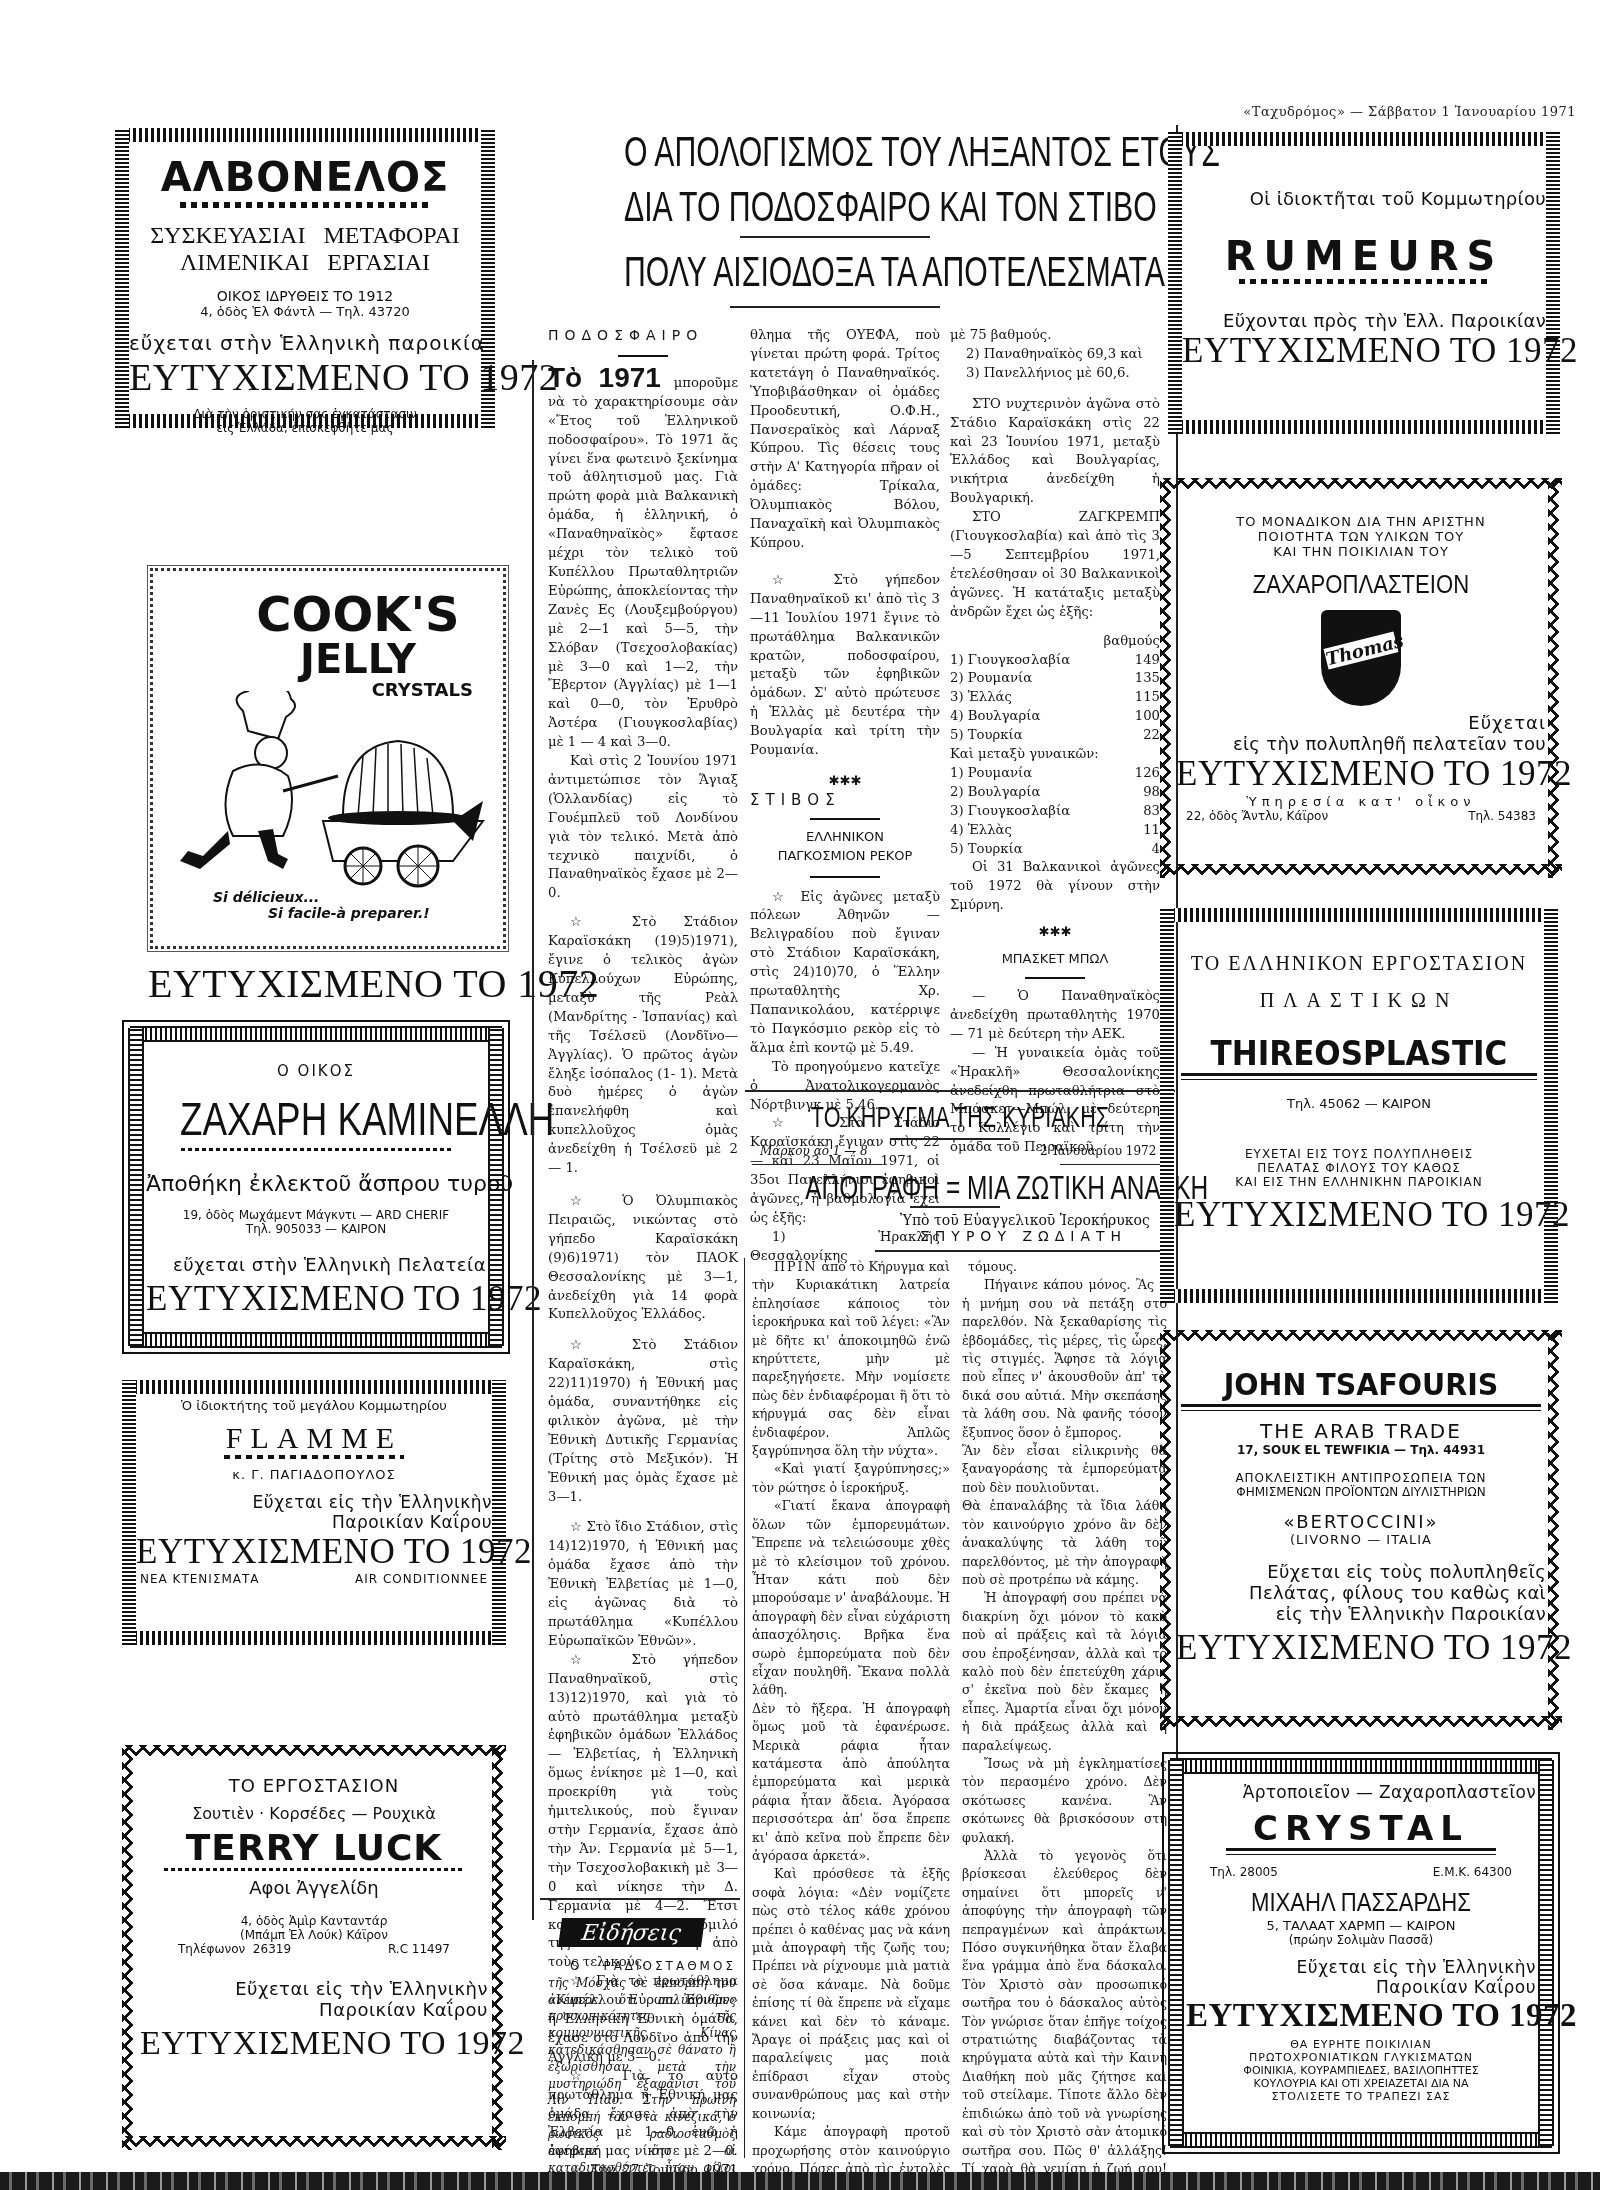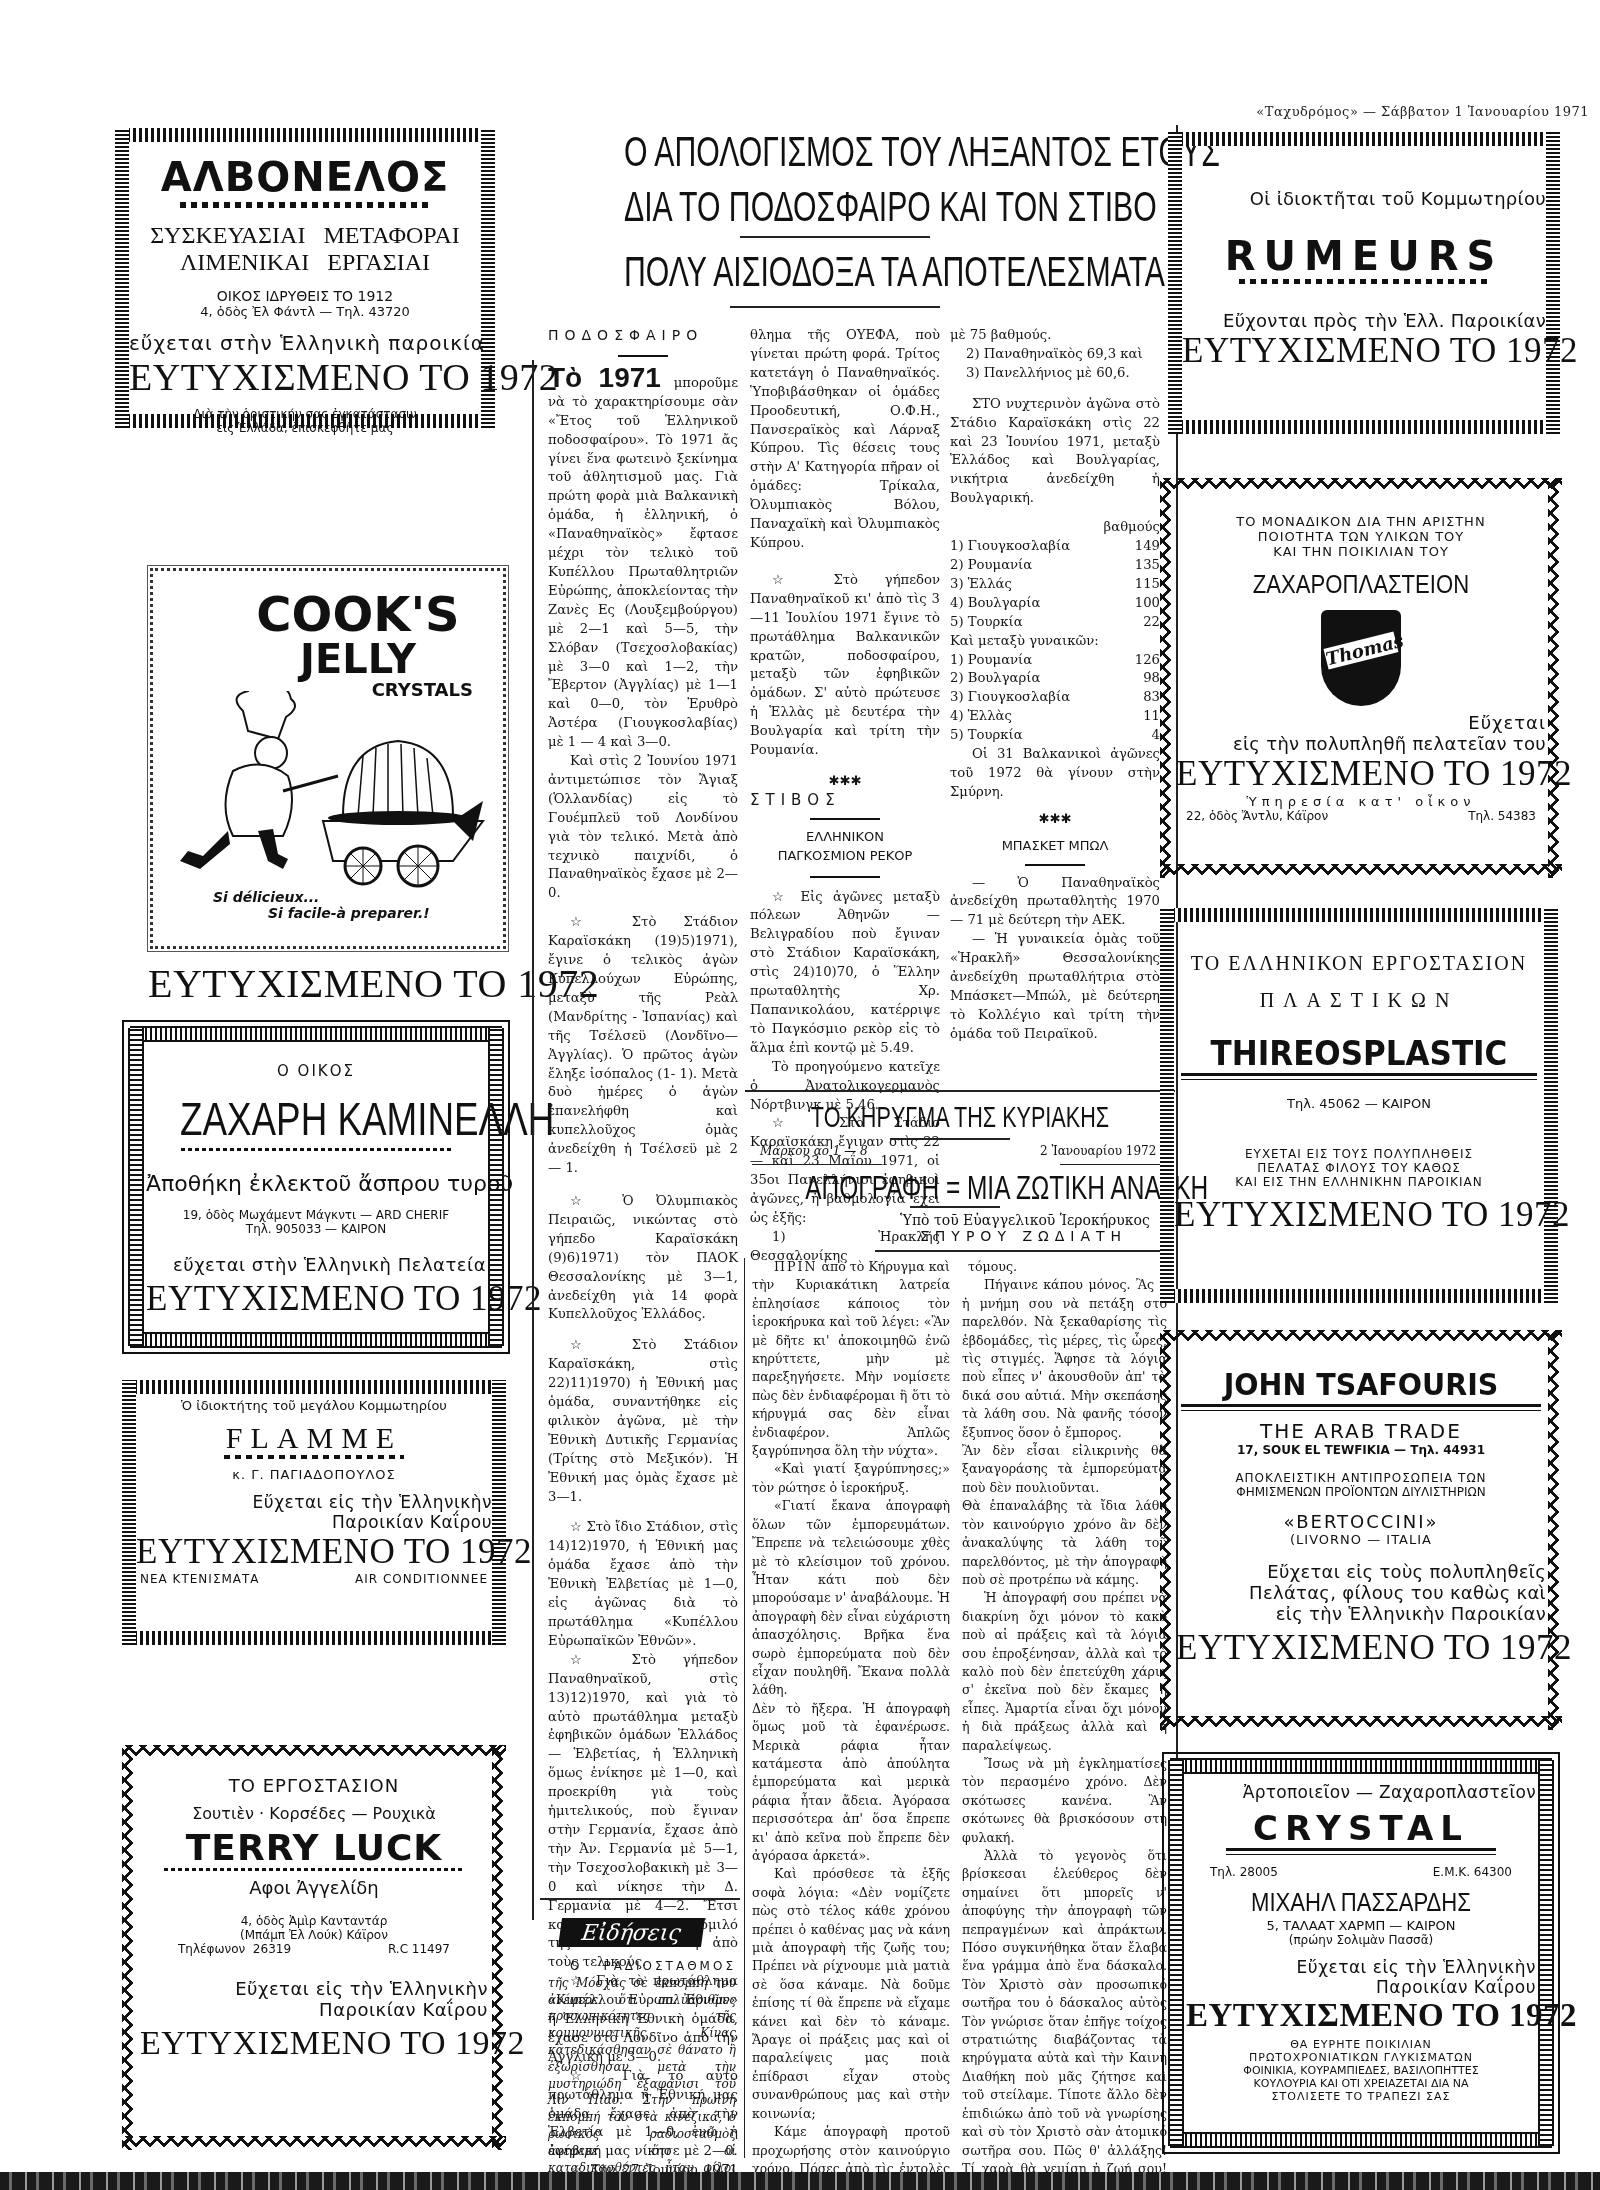--- a/index.html
+++ b/index.html
@@ -3,21 +3,21 @@
 <meta charset="utf-8">
 <style>
   html, body { margin:0; padding:0; background:#ffffff; }
   body { width:1600px; height:2190px; position:relative; overflow:hidden; color:#111; font-family:"DejaVu Serif", serif; }
   .abs { position:absolute; }
   .center { text-align:center; }
   .sans { font-family:"DejaVu Sans", sans-serif; }
   .serif { font-family:"Liberation Serif", serif; }
 
   
-  .page-header { right:11px; top:104px; font-size:13px; font-family:"DejaVu Serif", serif; letter-spacing:0.5px; color:#222; }
+  .page-header { right:24px; top:104px; font-size:13px; font-family:"DejaVu Serif", serif; letter-spacing:0.5px; color:#222; }
   .bar-frame { position:absolute;text-decoration:underline; }
   .bar-frame .edge-h { position:absolute; left:0; right:0; height:14px; background:repeating-linear-gradient(90deg,#111 0 3px,#fff 3px 6px); }
   .bar-frame .edge-v { position:absolute; top:0; bottom:0; width:14px; background:repeating-linear-gradient(0deg,#111 0 2px,#fff 2px 4px); }
   .edge-top { top:0; } .edge-bottom { bottom:0; } .edge-left { left:0; } .edge-right { right:0; }
 
   .zig-frame { position:absolute; }
   .zig-frame .zh { position:absolute; left:0; right:0; height:14px;
     background:
       linear-gradient(135deg, transparent 5px, #111 5px, #111 8px, transparent 8px) 0 0/14px 14px,
       linear-gradient(225deg, transparent 5px, #111 5px, #111 8px, transparent 8px) 0 0/14px 14px; }
@@ -216,20 +216,21 @@
   <p>Τὸ προηγούμενο κατεῖχε ὁ Ἀνατολικογερμανὸς Νόρτβινγκ μὲ 5.46.</p>
   <p>☆ Στὸ Στάδιο Καραϊσκάκη ἔγιναν στὶς 22 — καὶ 23 Μαΐου 1971, οἱ 35οι Πανελλήνιοι ἐφηβικοὶ ἀγῶνες, ἡ βαθμολογία ἔχει ὡς ἑξῆς:</p>
   <p>1) Ἡρακλῆς Θεσσαλονίκης</p>
 </div>
 
 <div class="col" style="left:950px; top:326px; width:210px;">
   <div class="nind">μὲ 75 βαθμούς.</div>
   <div style="padding-left:16px;">2) Παναθηναϊκὸς 69,3 καὶ</div>
   <div style="padding-left:16px;">3) Πανελλήνιος μὲ 60,6.</div>
   <p style="margin-top:12px;">ΣΤΟ νυχτερινὸν ἀγῶνα στὸ Στάδιο Καραϊσκάκη στὶς 22 καὶ 23 Ἰουνίου 1971, μεταξὺ Ἑλλάδος καὶ Βουλγαρίας, νικήτρια ἀνεδείχθη ἡ Βουλγαρική.</p>
+  <p>ΣΤΟ ΖΑΓΚΡΕΜΠ (Γιουγκοσλαβία) καὶ ἀπὸ τὶς 3—5 Σεπτεμβρίου 1971, ἐτελέσθησαν οἱ 30 Βαλκανικοὶ ἀγῶνες. Ἡ κατάταξις μεταξὺ ἀνδρῶν ἔχει ὡς ἑξῆς:</p>
   <div style="text-align:right; margin-top:10px;">βαθμούς</div>
   <div id="men-table">
       <div class="stat-row">
         <span>1) Γιουγκοσλαβία</span>
         <span>149</span>
       </div>
       <div class="stat-row">
         <span>2) Ρουμανία</span>
         <span>135</span>
       </div>

